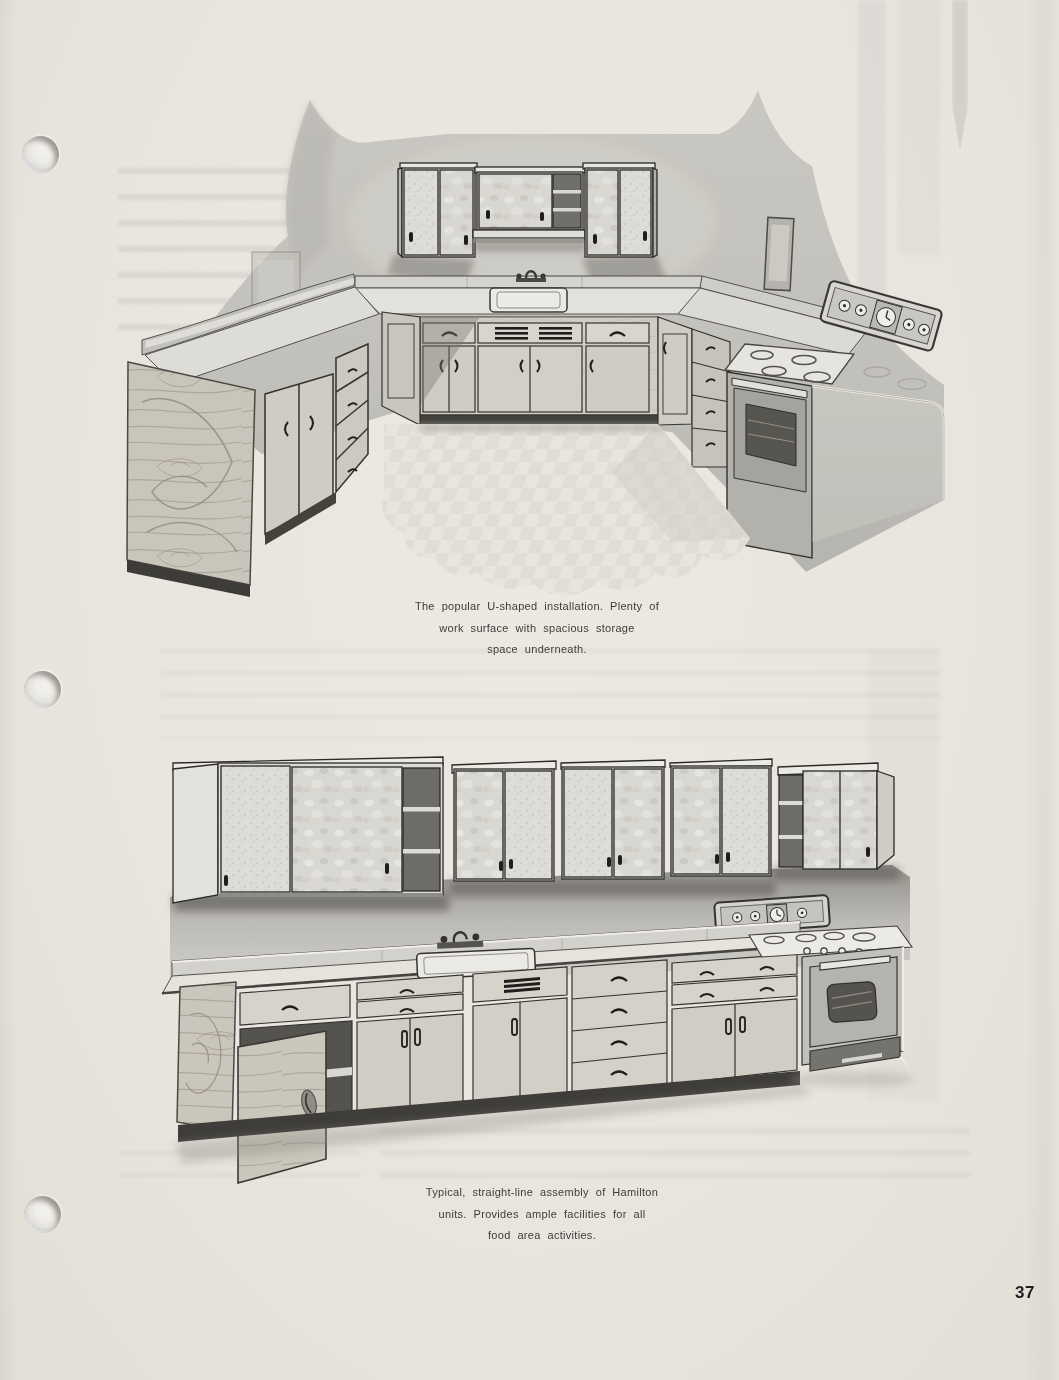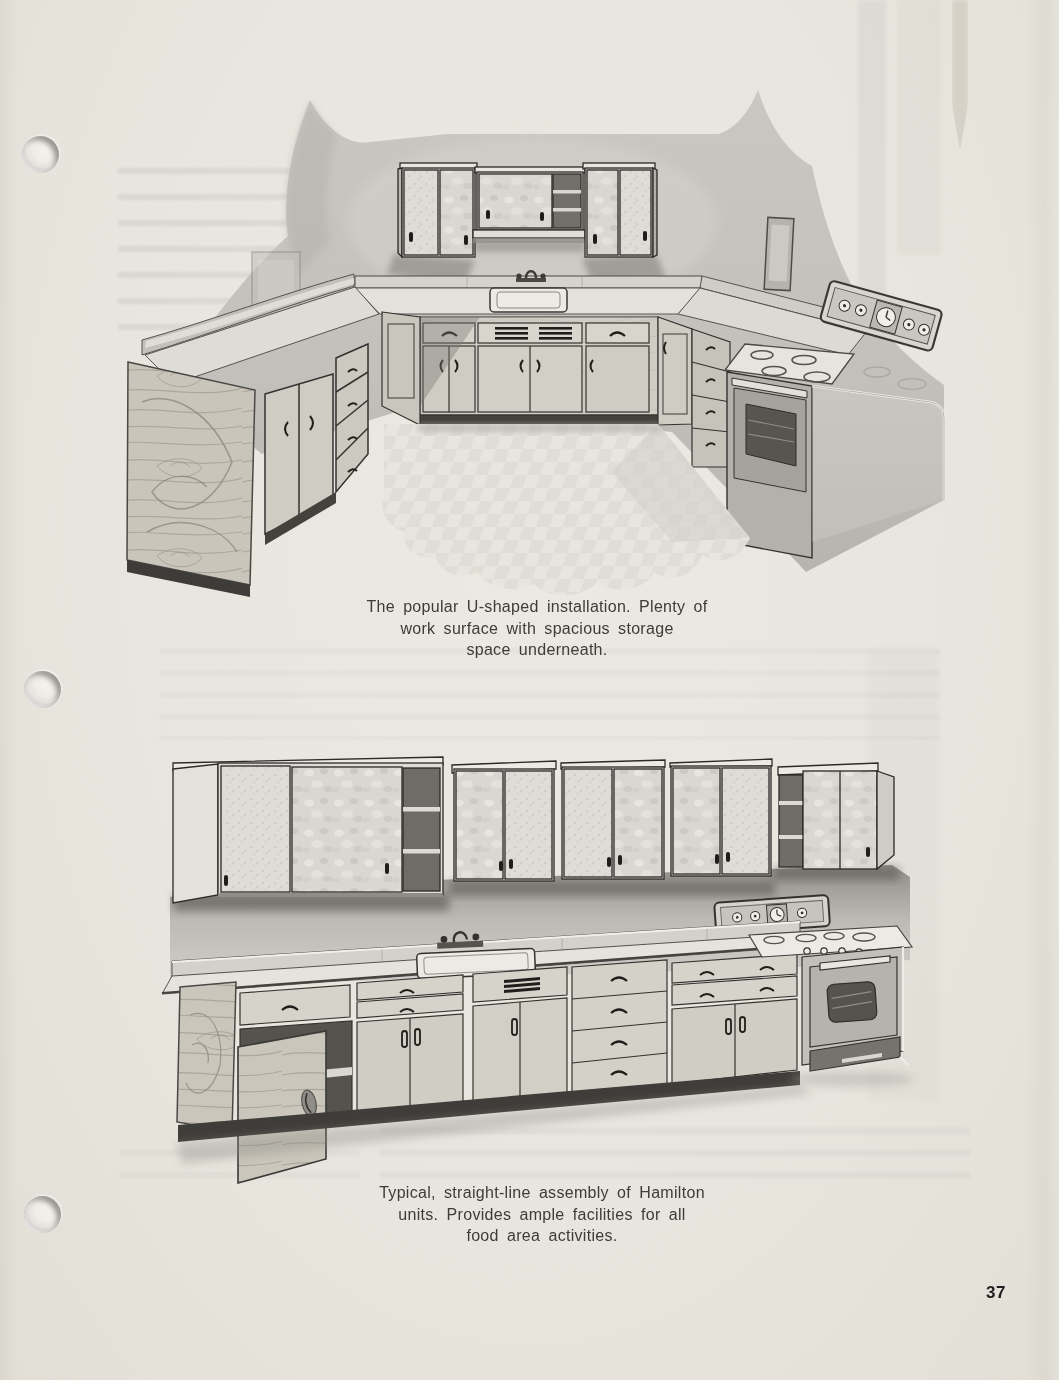--- a/index.html
+++ b/index.html
@@ -13,22 +13,22 @@
   .edge-left{position:absolute;top:0;left:0;width:18px;height:1380px;
     background:linear-gradient(to right, rgba(80,78,70,.06), rgba(0,0,0,0));}
   .hole{position:absolute;width:37px;height:37px;border-radius:50%;
     background:radial-gradient(circle at 60% 38%, #f4f2ec 0%, #eeece6 38%, #dddbd4 54%, #96948e 68%, #c6c4be 80%, #e5e2db 90%);
     box-shadow: inset 4px -4px 6px rgba(255,255,255,.75), inset -4px 4px 5px rgba(70,68,62,.5), 1px -1px 2px rgba(255,255,255,.6);}
   .ghost{position:absolute;pointer-events:none;}
   .ghost-lines{background:repeating-linear-gradient(to bottom, rgba(110,110,120,.10) 0 6px, rgba(0,0,0,0) 6px 26px);filter:blur(1.2px);}
   .ghost-lines2{background:repeating-linear-gradient(to bottom, rgba(110,110,120,.09) 0 6px, rgba(0,0,0,0) 6px 22px);filter:blur(1.4px);}
   .ghost-strip{filter:blur(2px);}
   .caption{position:absolute;text-align:center;white-space:pre-line;
-    font-size:16px;line-height:21.5px;color:#3d3c3a;letter-spacing:.3px;word-spacing:3.5px;}
-  .pagenum{position:absolute;left:986px;top:1283px;font-weight:bold;font-size:17px;color:#1f1f1f;letter-spacing:.5px;}
+    font-size:11px;line-height:21.5px;color:#3d3c3a;letter-spacing:.3px;word-spacing:3.5px;}
+  .pagenum{position:absolute;left:1015px;top:1283px;font-weight:bold;font-size:17px;color:#1f1f1f;letter-spacing:.5px;}
   .fig{position:absolute;}
   svg{display:block;}
 </style>
 </head>
 <body>
 
 <div class="hole" style="left:22px;top:136px;"></div>
 <div class="hole" style="left:24px;top:671px;"></div>
 <div class="hole" style="left:24px;top:1196px;"></div>
 <div class="page-edge"></div>

